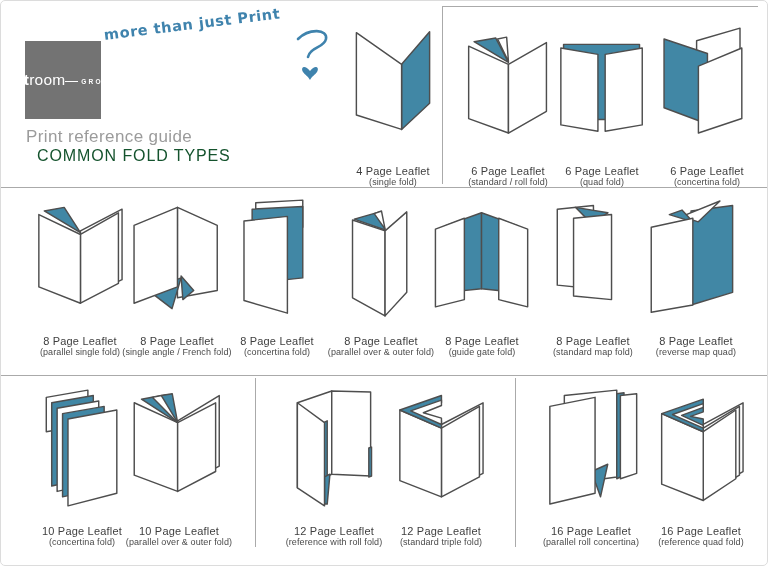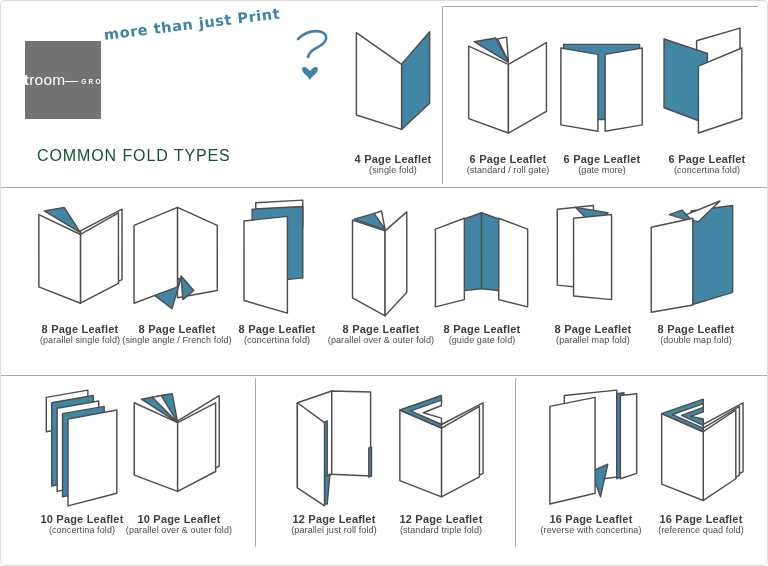--- a/index.html
+++ b/index.html
@@ -29,21 +29,21 @@
     position:absolute;left:25px;top:126px;font-size:17px;color:#9b9b9b;letter-spacing:.4px;
   }
   .hdr-title{
     position:absolute;left:36px;top:146px;font-size:16px;color:#14532d;letter-spacing:.9px;
   }
   
   .dv{position:absolute;background:#aaaaaa;}
   
   .card{position:absolute;text-align:center;}
   .card svg{display:block;margin:0 auto;}
-  .fold-title{font-size:11px;font-weight:bold;color:#3e3e3e;margin-top:4px;line-height:12px;letter-spacing:.2px;}
+  .fold-title{font-size:11px;font-weight:normal;color:#3e3e3e;margin-top:16px;line-height:12px;letter-spacing:.2px;}
   .fold-sub{font-size:9px;color:#4a4a4a;line-height:11px;letter-spacing:.1px;}
   .fig{stroke:#4e4e4e;stroke-width:1.6;stroke-linejoin:round;}
   .w{fill:#ffffff;}
   .t{fill:#4187a5;}
 </style>
 </head>
 <body>
 
 <div class="page">
 
@@ -53,20 +53,21 @@
       <span class="rule"></span>
         <span class="g">GROUP</span>
         <span class="rule"></span>
     </div>
   </div>
   <div class="tagline">more than just Print</div>
   <svg class="arrow-doodle" width="40" height="56" viewBox="0 0 40 56">
     <path d="M3,12 C14,1 33,2 31,12 C29,21 15,20 13,30" fill="none" stroke="#3f83ad" stroke-width="2.6" stroke-linecap="round"></path>
     <path d="M15,44 C10,37 5,40 8,45 C10,48 13,49 15,53 C17,49 20,48 22,45 C25,40 20,37 15,44 Z" fill="#3f83ad" stroke="none"></path>
   </svg>
+  <div class="hdr-sub">Print reference guide</div>
   <div class="hdr-title">COMMON FOLD TYPES</div>
 
   <div class="dv" style="left:441px;top:5px;width:316px;height:1px;"></div>
   <div class="dv" style="left:441px;top:5px;width:1px;height:178px;"></div>
   <div class="dv" style="left:0;top:186px;width:768px;height:1px;"></div>
   <div class="dv" style="left:0;top:374px;width:768px;height:1px;"></div>
   <div class="dv" style="left:254px;top:377px;width:1px;height:169px;"></div>
   <div class="dv" style="left:514px;top:377px;width:1px;height:169px;"></div>
 
   <div class="card" style="left:336px;top:22px;width:112px;">
@@ -79,31 +80,31 @@
   </div>
 
   <div class="card" style="left:451px;top:22px;width:112px;">
     <svg width="104" height="126" viewBox="0 0 115 132" class="fig">
       <polygon class="w" points="14,22 58,42 58,118 14,102"></polygon>
       <polygon class="w" points="58,42 100,18 100,94 58,118"></polygon>
       <polygon class="t" points="20,17 44,13 58,40"></polygon>
       <polygon class="w" points="46,14 56,12 58,39"></polygon>
     </svg>
     <div class="fold-title">6 Page Leaflet</div>
-    <div class="fold-sub">(standard / roll gate)</div>
+    <div class="fold-sub">(standard / roll fold)</div>
   </div>
 
   <div class="card" style="left:545px;top:22px;width:112px;">
     <svg width="104" height="126" viewBox="0 0 115 132" class="fig">
       <polygon class="t" points="15,20 99,20 99,103 15,103"></polygon>
       <polygon class="w" points="12,24 53,31 53,116 12,109"></polygon>
       <polygon class="w" points="61,31 102,24 102,109 61,116"></polygon>
     </svg>
     <div class="fold-title">6 Page Leaflet</div>
-    <div class="fold-sub">(gate more)</div>
+    <div class="fold-sub">(quad fold)</div>
   </div>
 
   <div class="card" style="left:650px;top:22px;width:112px;">
     <svg width="104" height="126" viewBox="0 0 115 132" class="fig">
       <polygon class="w" points="46,16 94,2 94,30 46,46"></polygon>
       <polygon class="t" points="10,14 58,30 58,108 10,90"></polygon>
       <polygon class="w" points="48,44 96,24 96,102 48,118"></polygon>
     </svg>
     <div class="fold-title">6 Page Leaflet</div>
     <div class="fold-sub">(concertina fold)</div>
@@ -163,32 +164,32 @@
     <div class="fold-sub">(guide gate fold)</div>
   </div>
 
   <div class="card" style="left:530px;top:196px;width:124px;">
     <svg width="104" height="122" viewBox="0 0 115 132" class="fig">
       <polygon class="w" points="18,12 58,8 58,100 18,96"></polygon>
       <polygon class="t" points="38,10 74,16 56,28"></polygon>
       <polygon class="w" points="36,22 78,18 78,112 36,108"></polygon>
     </svg>
     <div class="fold-title">8 Page Leaflet</div>
-    <div class="fold-sub">(parallel map fold)</div>
+    <div class="fold-sub">(standard map fold)</div>
   </div>
 
   <div class="card" style="left:633px;top:196px;width:124px;">
     <svg width="104" height="122" viewBox="0 0 115 132" class="fig">
       <polygon class="t" points="52,14 98,8 98,104 52,118"></polygon>
       <polygon class="w" points="42,20 84,3 60,26"></polygon>
       <polygon class="t" points="28,18 42,13 54,26"></polygon>
       <polygon class="w" points="8,32 54,22 54,118 8,126"></polygon>
     </svg>
     <div class="fold-title">8 Page Leaflet</div>
-    <div class="fold-sub">(double map fold)</div>
+    <div class="fold-sub">(reverse map quad)</div>
   </div>
 
   <div class="card" style="left:19px;top:386px;width:124px;">
     <svg width="104" height="122" viewBox="0 0 115 132" class="fig">
       <polygon class="w" points="18,10 64,2 64,40 18,48"></polygon>
       <polygon class="t" points="24,16 70,8 70,98 24,108"></polygon>
       <polygon class="w" points="30,22 76,14 76,104 30,114"></polygon>
       <polygon class="t" points="36,28 82,20 82,110 36,120"></polygon>
       <polygon class="w" points="42,34 96,24 96,116 42,130"></polygon>
     </svg>
@@ -212,21 +213,21 @@
   <div class="card" style="left:271px;top:386px;width:124px;">
     <svg width="104" height="122" viewBox="0 0 115 132" class="fig">
       <polygon class="w" points="17,16 55,3 55,95 17,110"></polygon>
       <polygon class="w" points="55,3 98,4 98,97 55,95"></polygon>
       <polygon class="t" points="46,38 50,36 50,120 46,128"></polygon>
       <polygon class="t" points="96,66 99,65 99,97 96,98"></polygon>
       <polygon class="t" points="47,98 53,95 50,128 47,128"></polygon>
       <polygon class="w" points="17,16 47,38 47,130 17,110"></polygon>
     </svg>
     <div class="fold-title">12 Page Leaflet</div>
-    <div class="fold-sub">(parallel just roll fold)</div>
+    <div class="fold-sub">(reference with roll fold)</div>
   </div>
 
   <div class="card" style="left:378px;top:386px;width:124px;">
     <svg width="104" height="122" viewBox="0 0 115 132" class="fig">
       <polygon class="w" points="58,40 104,16 104,94 58,116"></polygon>
       <polygon class="w" points="58,44 100,20 100,98 58,120"></polygon>
       <polygon class="w" points="12,24 58,44 58,120 12,102"></polygon>
       <polygon class="t" points="12,24 58,8 58,16 28,26 58,36 58,44"></polygon>
       <polygon class="w" points="24,25 58,13 58,19 38,27 58,33 58,40"></polygon>
     </svg>
@@ -236,21 +237,21 @@
 
   <div class="card" style="left:528px;top:386px;width:124px;">
     <svg width="104" height="122" viewBox="0 0 115 132" class="fig">
       <polygon class="w" points="28,8 86,2 86,98 28,106"></polygon>
       <polygon class="t" points="86,6 94,5 94,96 86,100"></polygon>
       <polygon class="w" points="90,8 108,6 108,94 90,100"></polygon>
       <polygon class="t" points="58,92 76,84 68,120"></polygon>
       <polygon class="w" points="12,20 62,10 62,116 12,128"></polygon>
     </svg>
     <div class="fold-title">16 Page Leaflet</div>
-    <div class="fold-sub">(reverse with concertina)</div>
+    <div class="fold-sub">(parallel roll concertina)</div>
   </div>
 
   <div class="card" style="left:638px;top:386px;width:124px;">
     <svg width="104" height="122" viewBox="0 0 115 132" class="fig">
       <polygon class="w" points="60,40 104,16 104,92 60,116"></polygon>
       <polygon class="w" points="60,44 100,20 100,96 60,120"></polygon>
       <polygon class="w" points="60,48 96,24 96,100 60,124"></polygon>
       <polygon class="w" points="14,28 60,48 60,124 14,106"></polygon>
       <polygon class="t" points="14,28 60,12 60,20 30,30 60,40 60,48"></polygon>
       <polygon class="w" points="26,29 60,17 60,23 38,30 60,36 60,44"></polygon>

